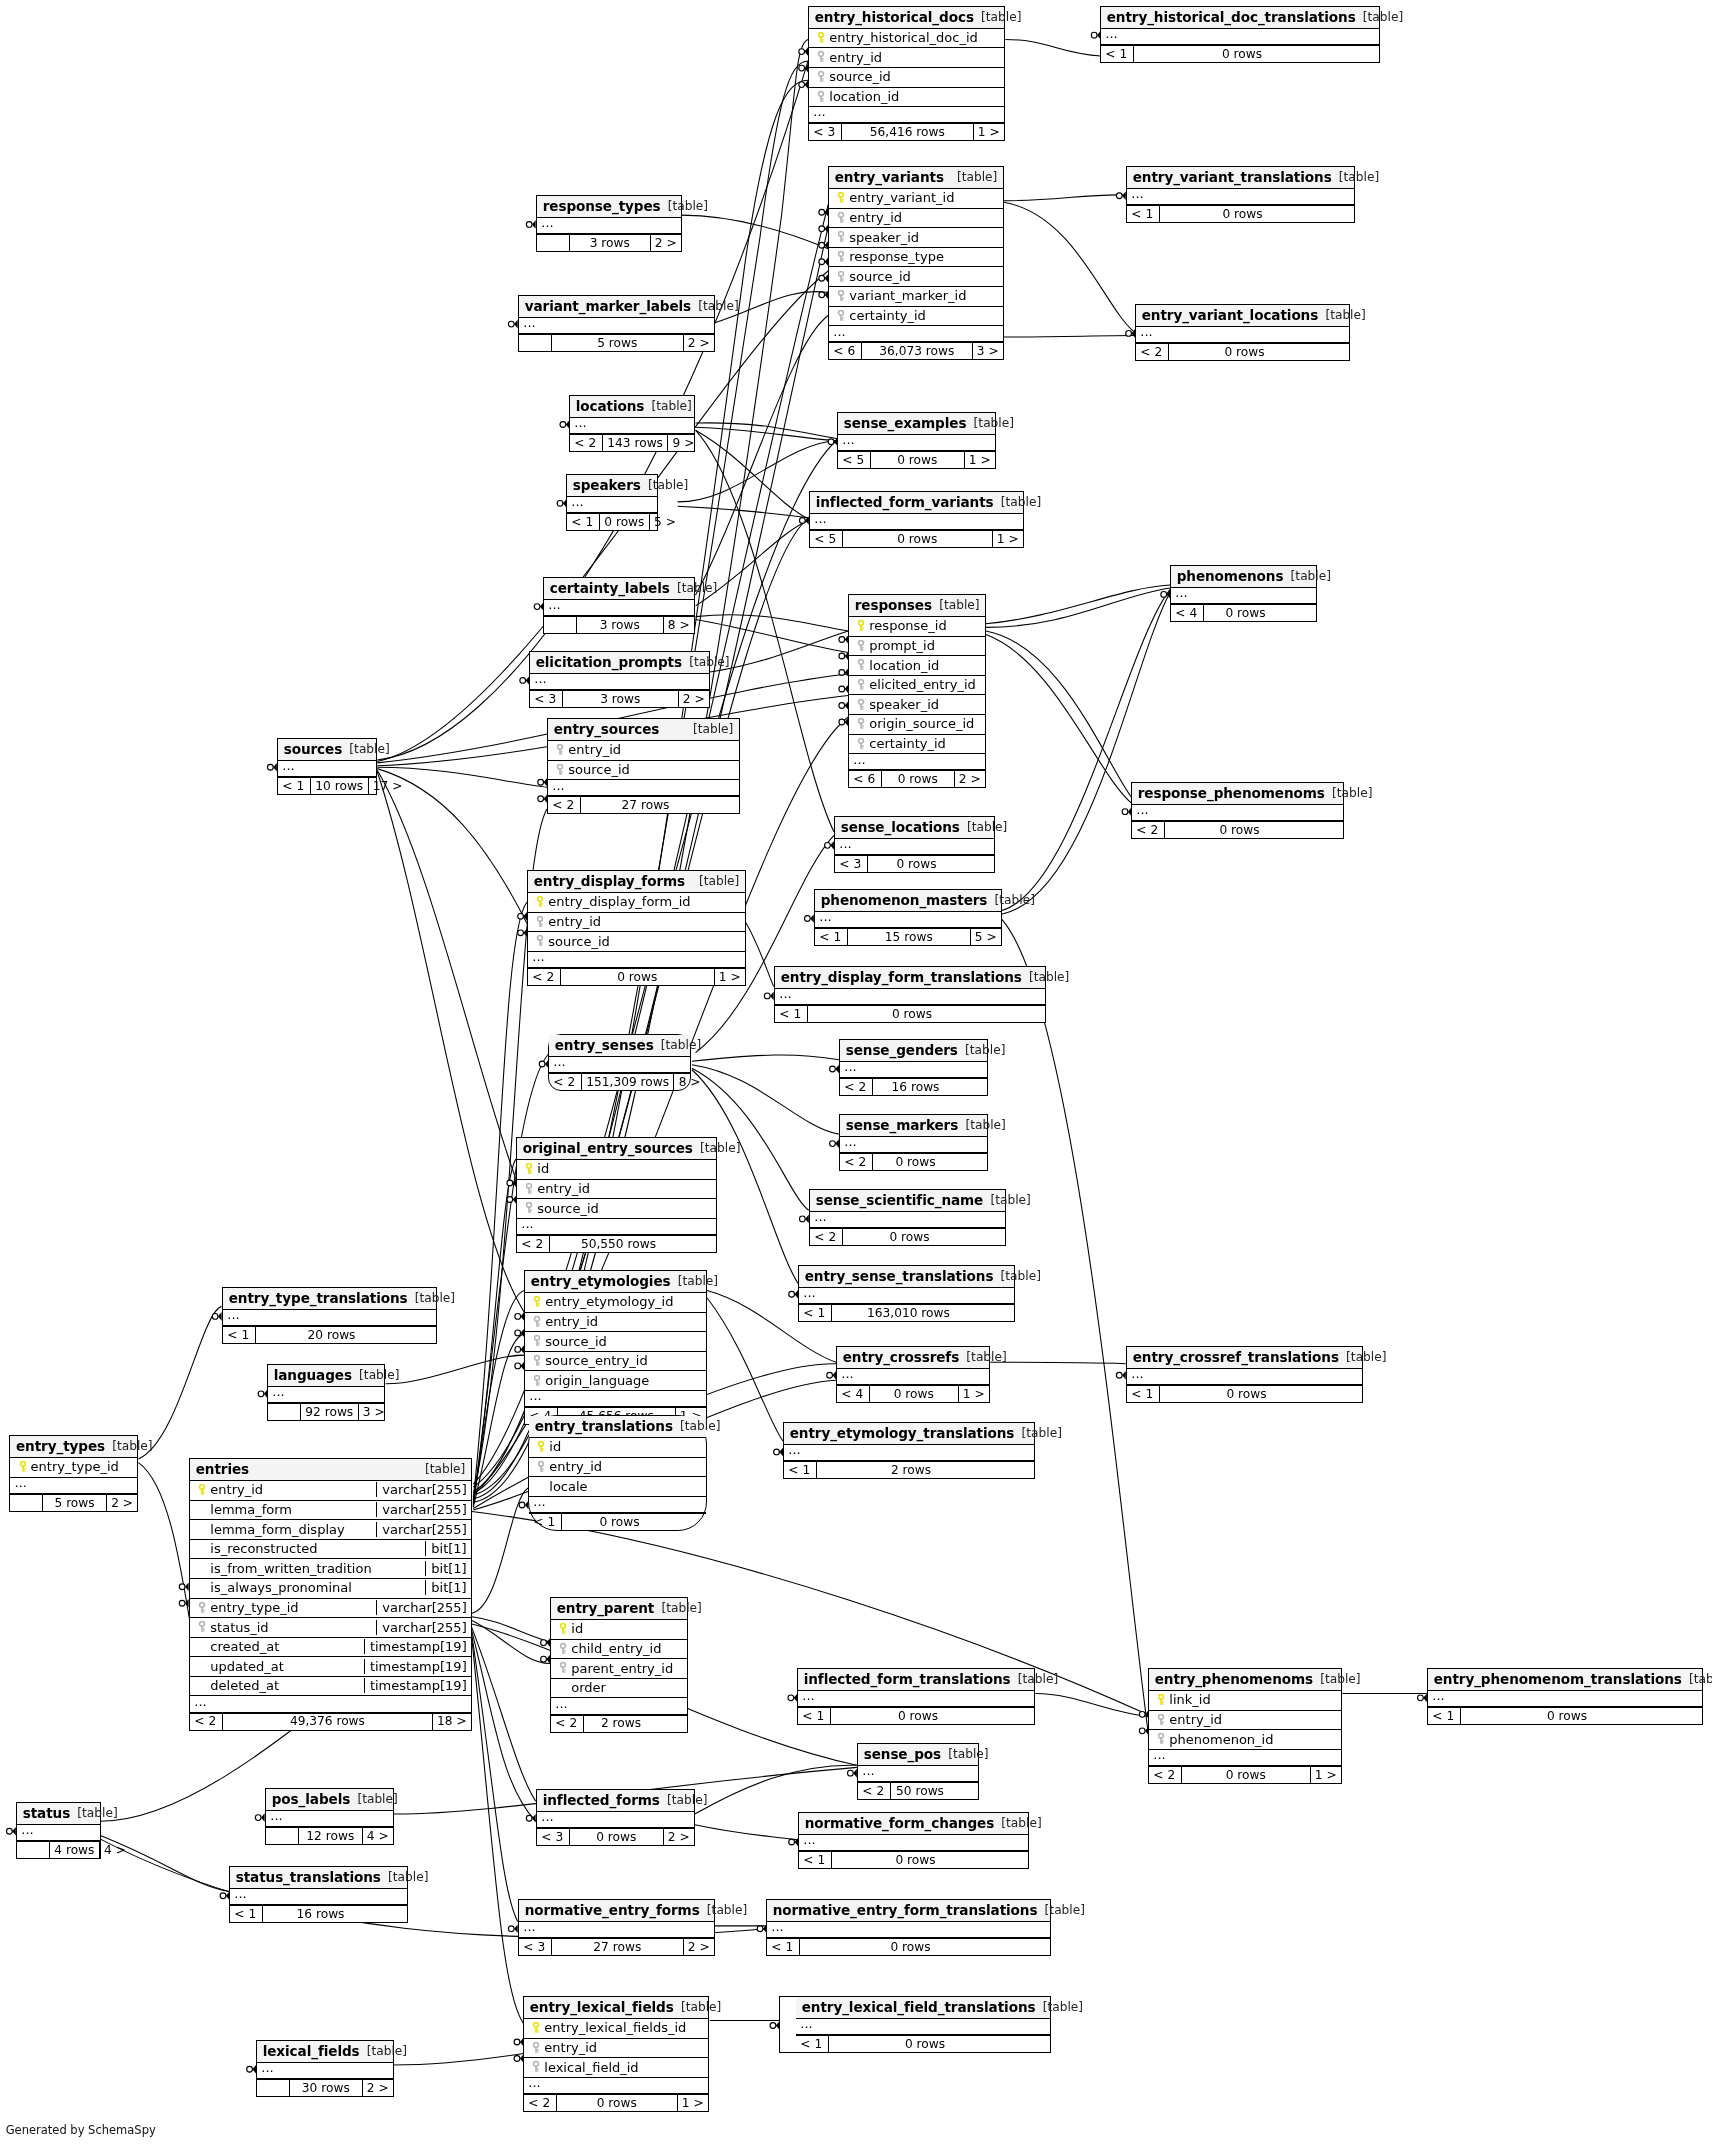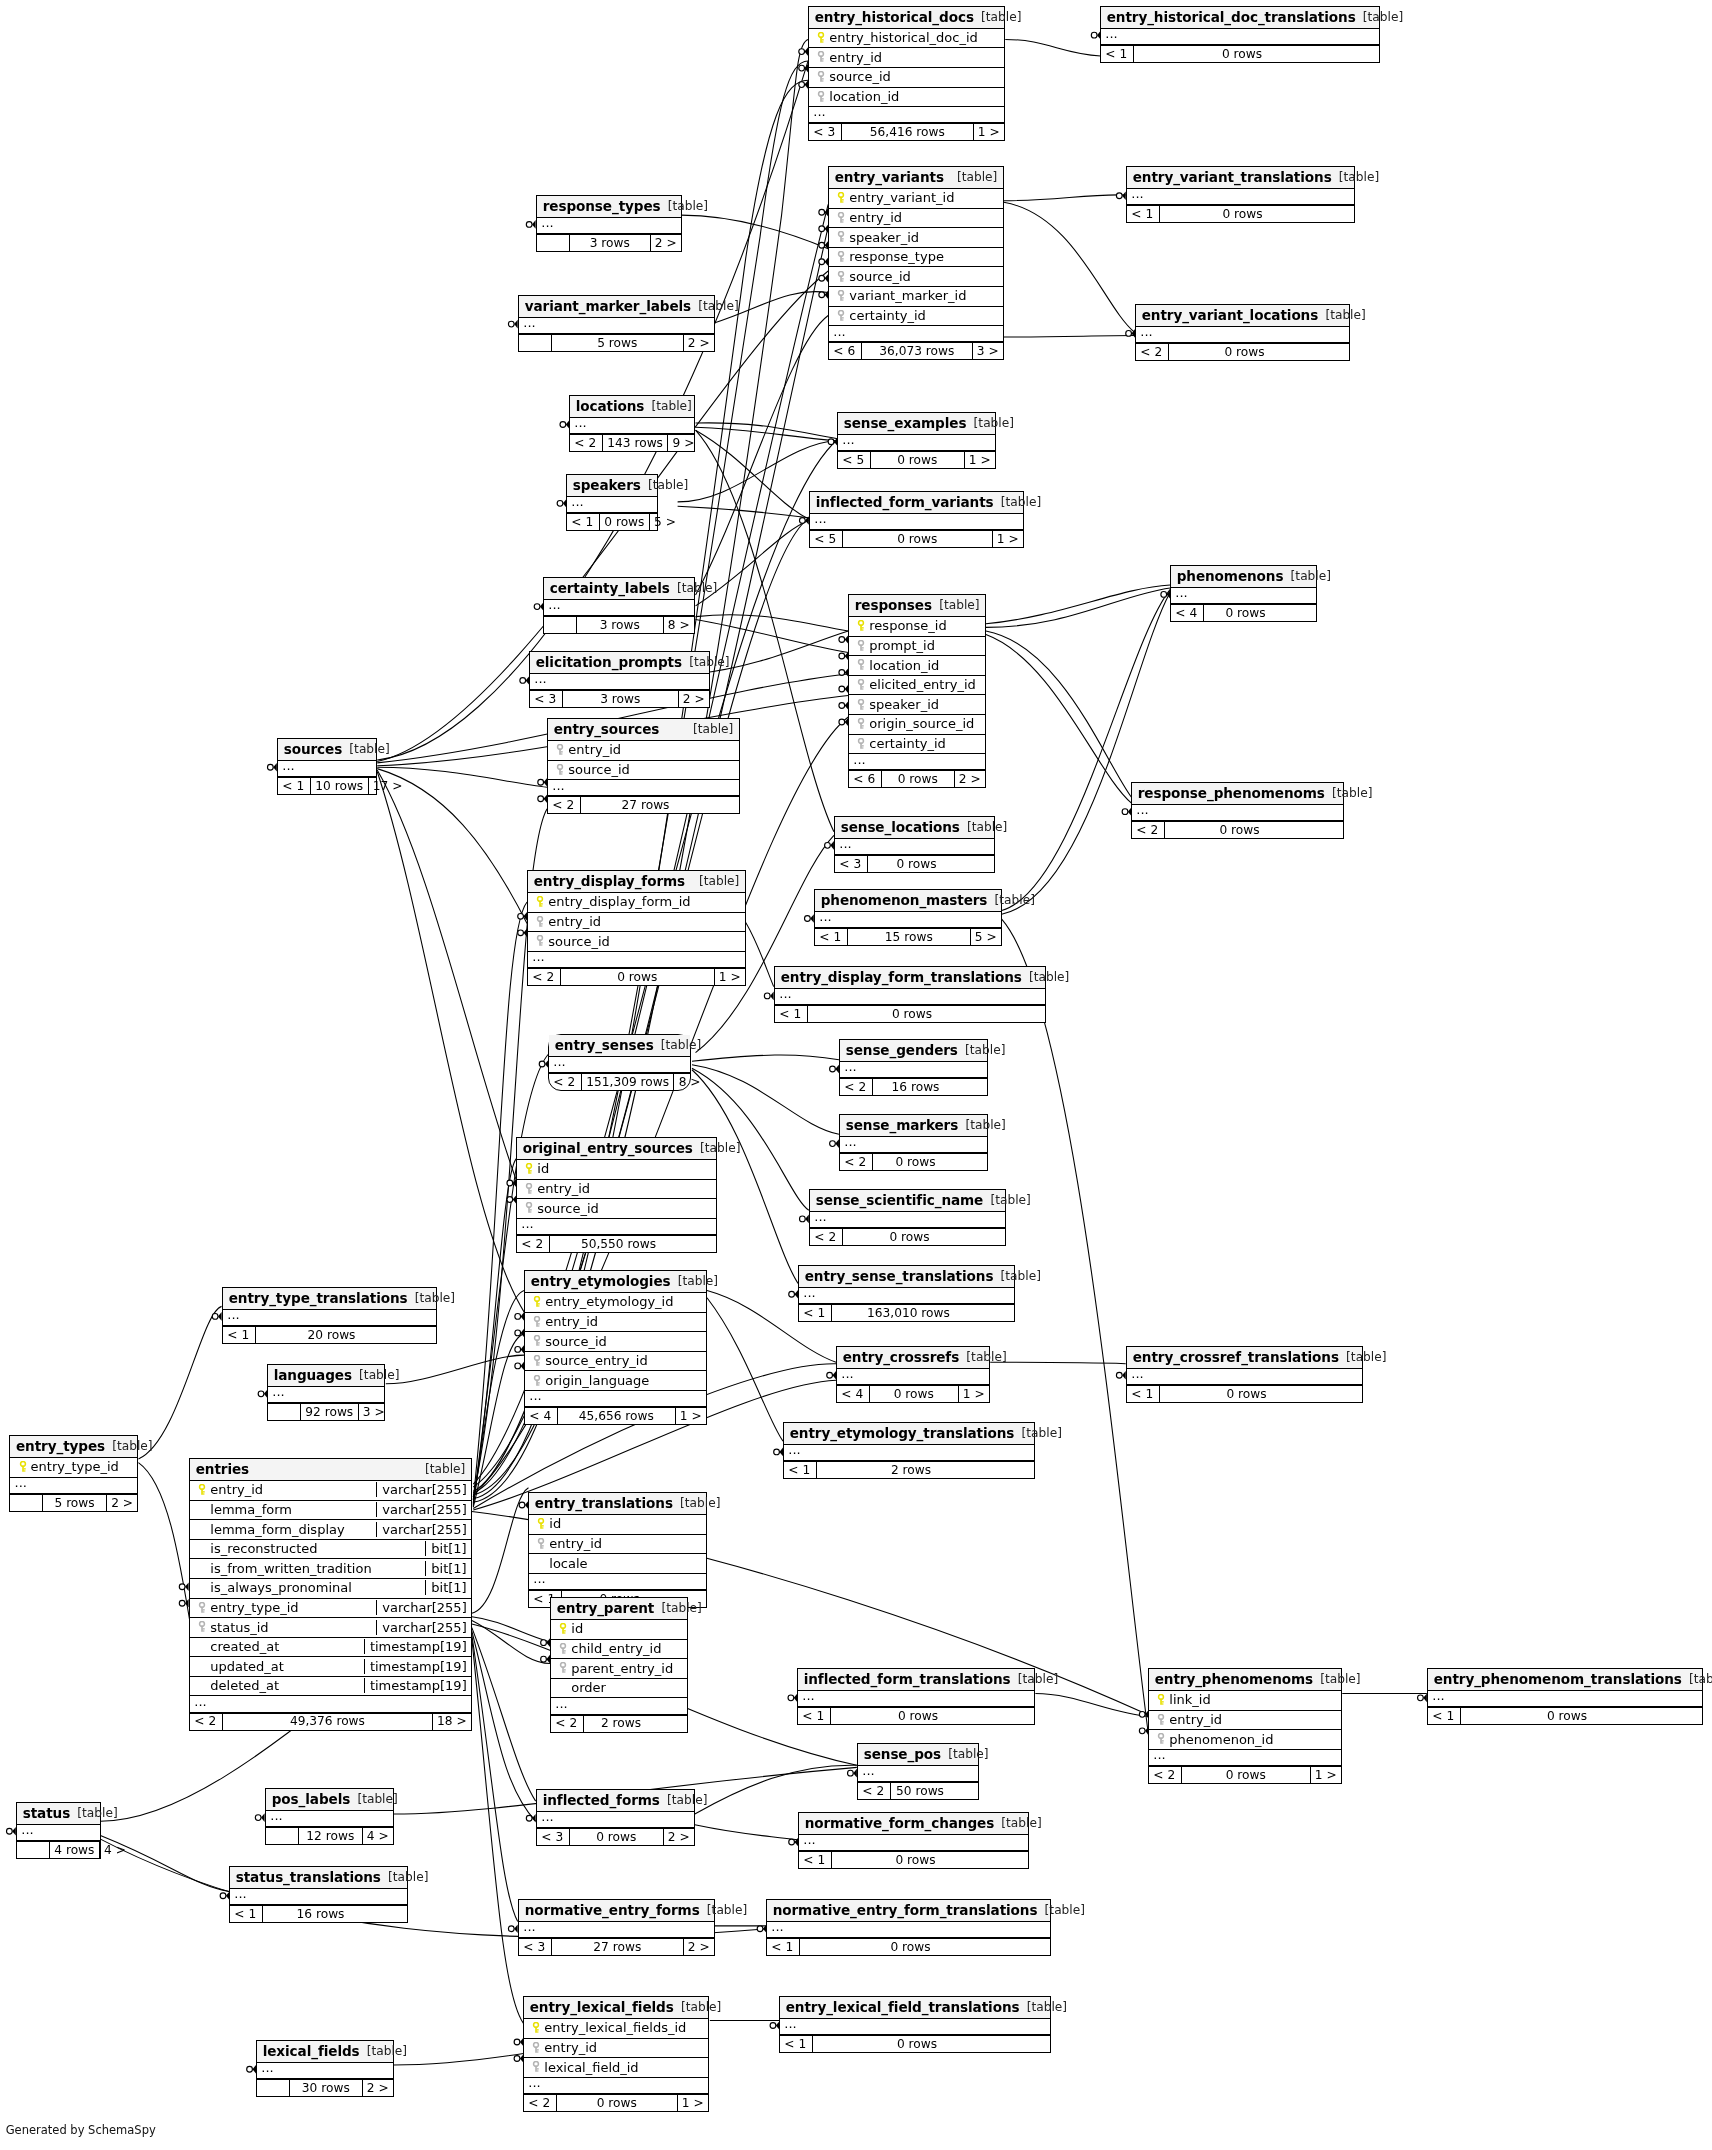--- a/index.html
+++ b/index.html
@@ -1332,21 +1332,21 @@
         </div>
         <div class="rowline">
           <span class="ellip">...</span>
         </div>
         <div class="footer">
           <div class="f-left">&lt; 2</div>
           <div class="f-mid">49,376 rows</div>
           <div class="f-right">18 &gt;</div>
         </div>
       </div>
-      <div class="tbl" style="left: 528px; top: 1492px; width: 179px;">
+      <div class="tbl" style="left: 528px; top: 1415px; width: 179px; border-radius: 29px;">
         <div class="hdr">
           <span class="tname">entry_translations</span>
           <span class="ttag">[table]</span>
         </div>
         <div class="rowline">
           <span class="keyslot">
             <svg class="keyicon" width="8" height="11.5" viewBox="0 0 11 16">
               <circle cx="5.5" cy="4" r="3.4" fill="none" stroke="#e8e000" stroke-width="2.1"></circle>
               <rect x="4.4" y="6.4" width="2.3" height="8.6" fill="#e8e000"></rect>
               <rect x="6.7" y="10" width="2.6" height="1.9" fill="#e8e000"></rect>
@@ -1657,21 +1657,21 @@
         </div>
         <div class="rowline">
           <span class="ellip">...</span>
         </div>
         <div class="footer">
           <div class="f-left">&lt; 2</div>
           <div class="f-mid">0 rows</div>
           <div class="f-right">1 &gt;</div>
         </div>
       </div>
-      <div class="tbl" style="left: 779px; top: 1996px; width: 272px;">
+      <div class="tbl" style="left: 779px; top: 1996px; width: 272px; padding-left: 16px;">
         <div class="hdr">
           <span class="tname">entry_lexical_field_translations</span>
           <span class="ttag">[table]</span>
         </div>
         <div class="rowline">
           <span class="ellip">...</span>
         </div>
         <div class="footer">
           <div class="f-left">&lt; 1</div>
           <div class="f-mid f-noborder">0 rows</div>

